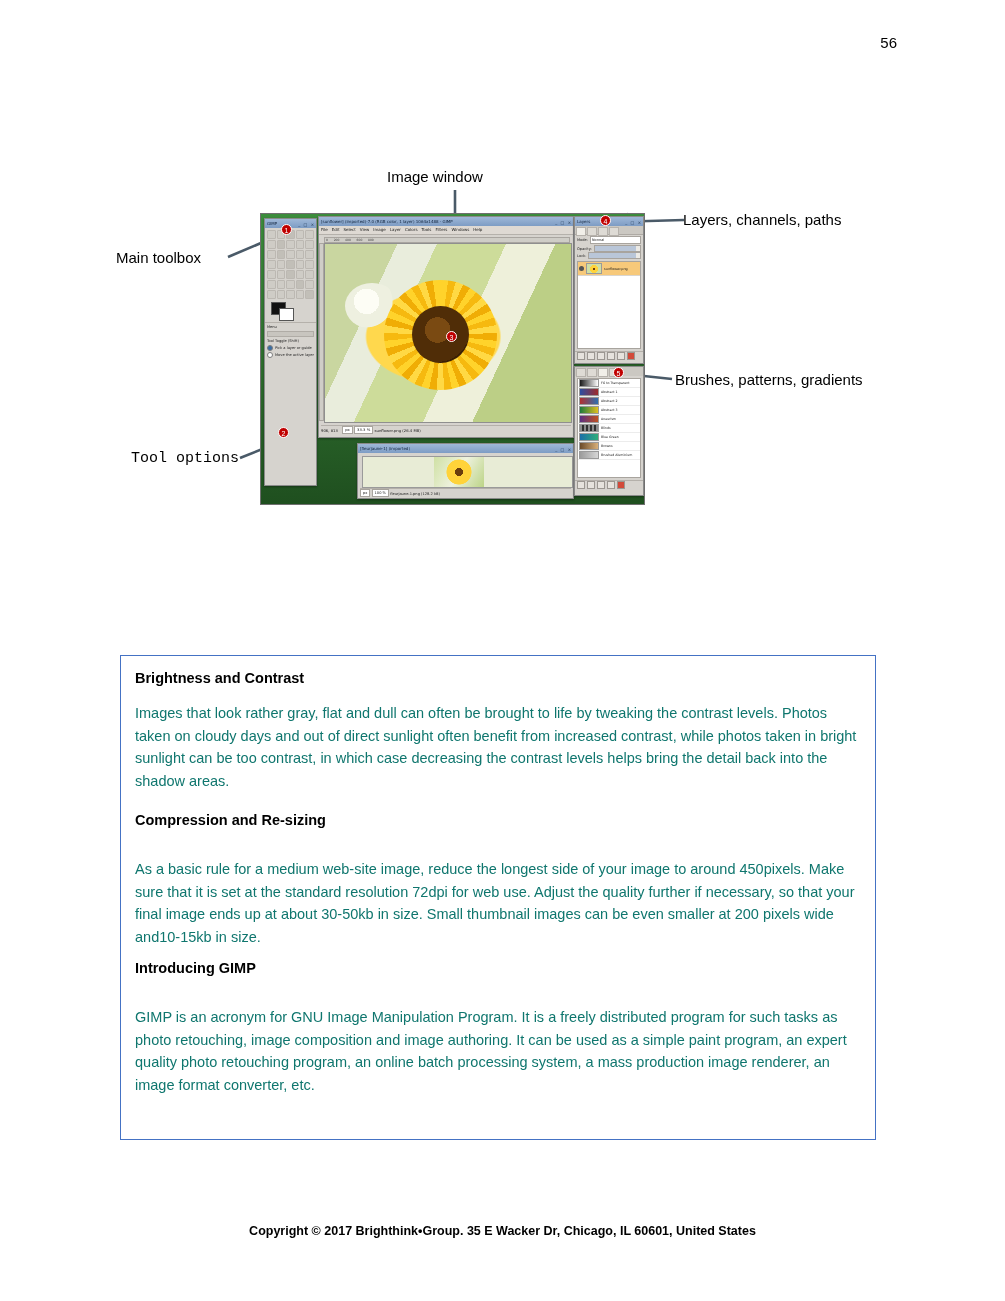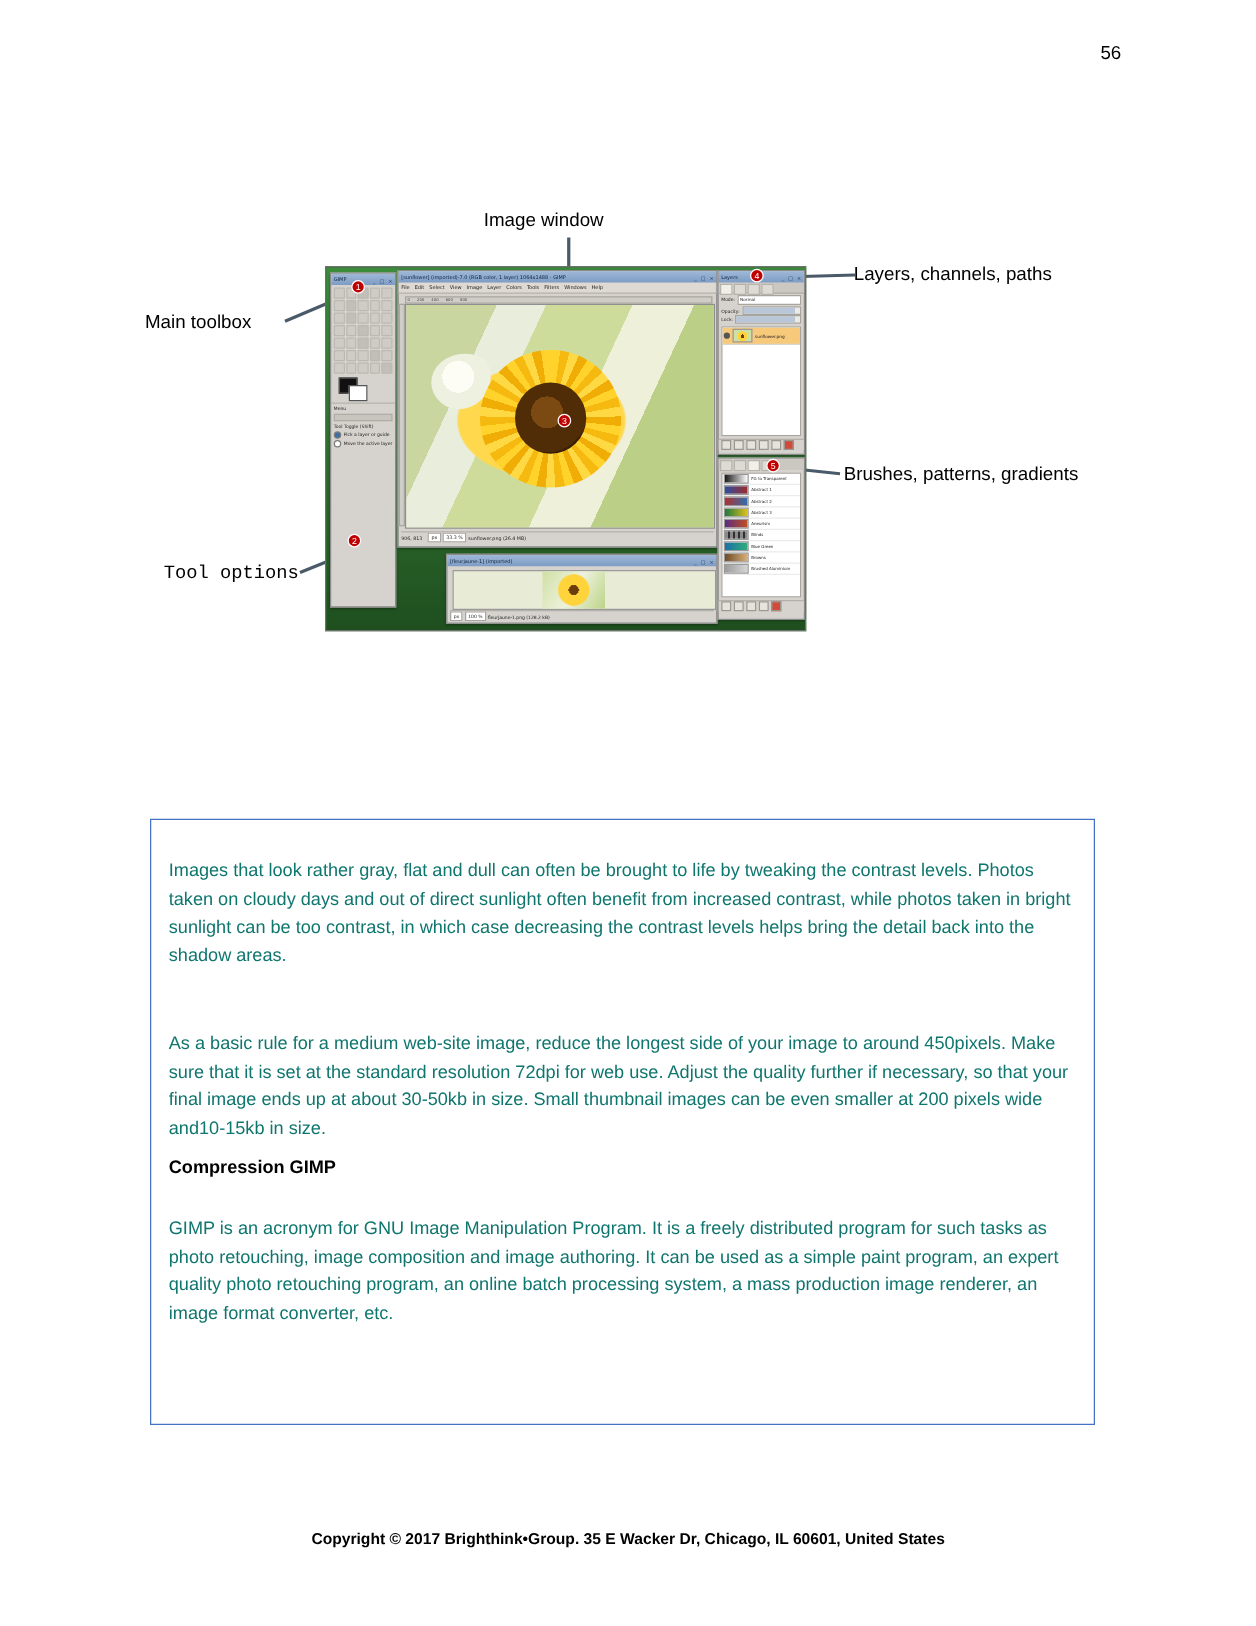--- a/index.html
+++ b/index.html
@@ -603,23 +603,25 @@
   </div>
 </div>
 
 <div class="badge" style="left:281px; top:224px;">1</div>
 <div class="badge" style="left:278px; top:427px;">2</div>
 <div class="badge" style="left:446px; top:331px;">3</div>
 <div class="badge" style="left:600px; top:215px;">4</div>
 <div class="badge" style="left:613px; top:367px;">5</div>
 
 <div class="textbox">
+  <div class="tb-h">Brightness and Contrast</div>
   <p class="tb-p">Images that look rather gray, flat and dull can often be brought to life by tweaking the contrast levels. Photos taken on cloudy days and out of direct sunlight often benefit from increased contrast, while photos taken in bright sunlight can be too contrast, in which case decreasing the contrast levels helps bring the detail back into the shadow areas.</p>
   <div class="tb-gap"></div>
+  <div class="tb-h">Compression and Re-sizing</div>
   <div class="tb-gap-sm"></div>
   <p class="tb-p">As a basic rule for a medium web-site image, reduce the longest side of your image to around 450pixels. Make sure that it is set at the standard resolution 72dpi for web use. Adjust the quality further if necessary, so that your final image ends up at about 30-50kb in size. Small thumbnail images can be even smaller at 200 pixels wide and10-15kb in size.</p>
   <div class="tb-gap-sm"></div>
-  <div class="tb-h">Compression GIMP</div>
+  <div class="tb-h">Introducing GIMP</div>
   <div class="tb-gap-sm"></div>
   <p class="tb-p">GIMP is an acronym for GNU Image Manipulation Program. It is a freely distributed program for such tasks as photo retouching, image composition and image authoring. It can be used as a simple paint program, an expert quality photo retouching program, an online batch processing system, a mass production image renderer, an image format converter, etc.</p>
 </div>
 
 <div class="footer">Copyright © 2017 Brighthink•Group. 35 E Wacker Dr, Chicago, IL 60601, United States</div>
 
 </body></html>

